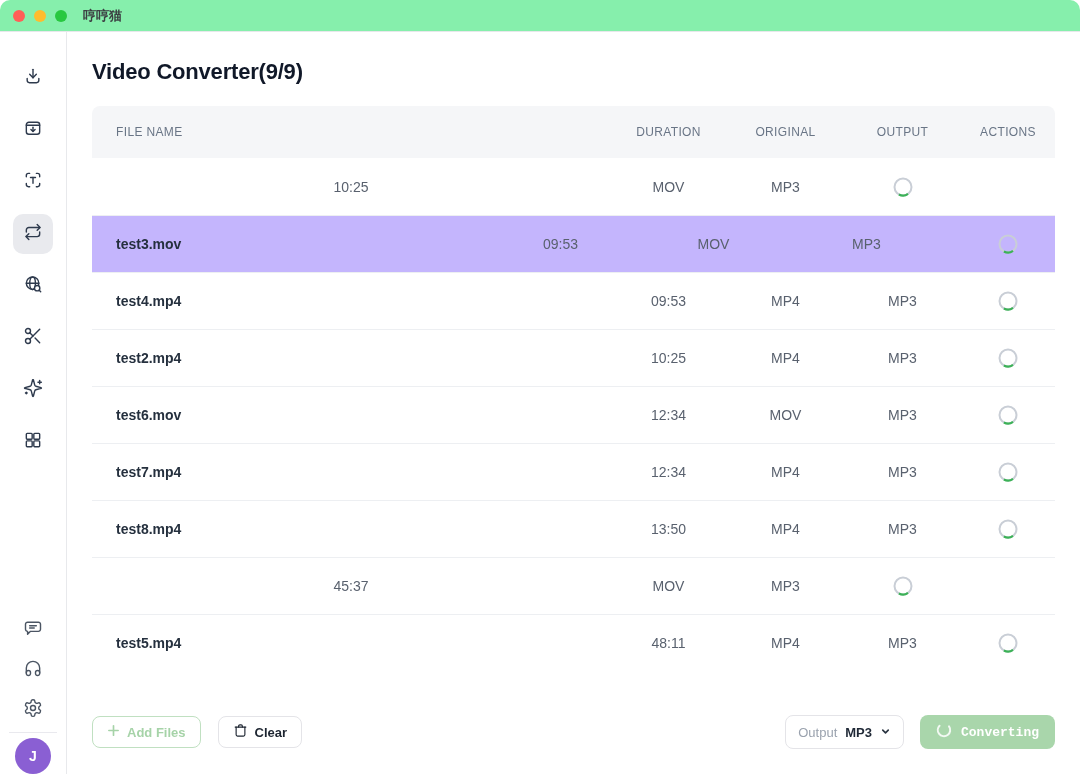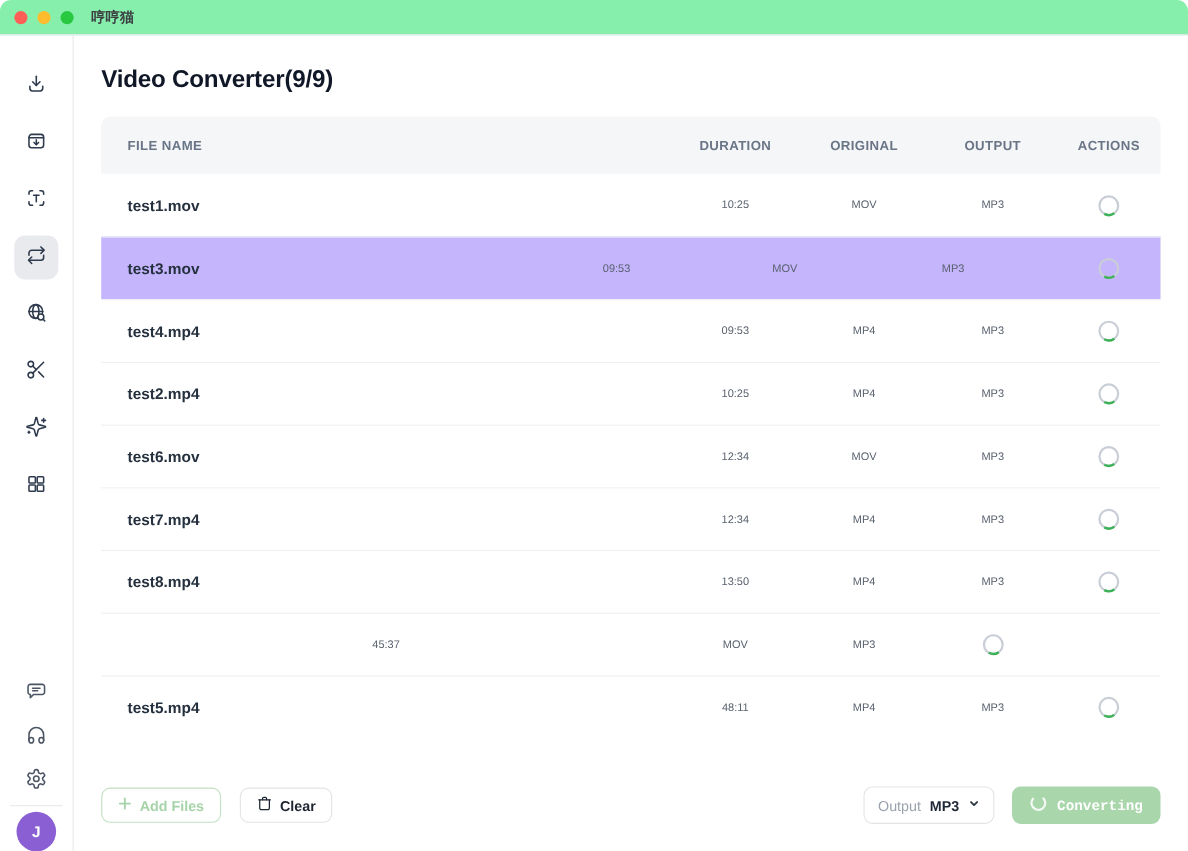--- a/index.html
+++ b/index.html
@@ -41,27 +41,27 @@
     justify-content:center; cursor:pointer; }
 
   
   .main { flex:1; display:flex; flex-direction:column; padding:0 25px; min-width:0; }
   .page-title { margin:26px 0 0; font-size:22px; font-weight:700; color:#101828;
     letter-spacing:-0.2px; line-height:28px; }
 
   .table { margin-top:20px; }
   .thead, .trow { display:grid; grid-template-columns:1fr 117px 117px 117px 94px; align-items:center; }
   .thead { height:52px; background:#f5f6f8; border-radius:8px 8px 0 0; }
-  .th { font-size:12px; color:#697586; font-weight:700; letter-spacing:.03em; text-align:center; }
+  .th { font-size:12px; color:#697586; font-weight:400; letter-spacing:.03em; text-align:center; }
   .th.first { text-align:left; padding-left:24px; }
   .trow { height:57px; background:#fff; }
   .trow + .trow { border-top:1px solid #edeff2; }
   .trow.hl { background:#c4b5fd;gap:36px; }
   .c-file { padding-left:24px; font-size:14px; font-weight:600; color:#25303e; }
-  .c-dur, .c-orig, .c-out { font-size:10px; color:#59616e; text-align:center; }
+  .c-dur, .c-orig, .c-out { font-size:14px; color:#59616e; text-align:center; }
   .c-act { display:flex; justify-content:center; }
   .row-spinner { cursor:pointer; display:block; }
 
   
   .footer { margin-top:auto; padding-bottom:25px; display:flex; align-items:center; }
   .btn { height:32px; border-radius:8px; background:#fff; display:inline-flex;
     align-items:center; gap:7px; padding:2px 14px; font-size:13px; font-weight:600;
     font-family:"Liberation Sans", sans-serif; cursor:pointer; }
   .btn-add { border:1px solid #c0e0c1; color:#a6d3a8; }
   .btn-clear { border:1px solid #e4e4e8; color:#1c2430; margin-left:17px; }
@@ -216,21 +216,20 @@
       <div class="table">
         <div class="thead">
           <span class="th first">FILE NAME</span>
           <span class="th">DURATION</span>
           <span class="th">ORIGINAL</span>
           <span class="th">OUTPUT</span>
           <span class="th">ACTIONS</span>
         </div>
         <div>
             <div class="trow">
-    <span class="c-file">test1.mov</span>
     <span class="c-dur">10:25</span>
     <span class="c-orig">MOV</span>
     <span class="c-out">MP3</span>
     <span class="c-act">
       <svg class="row-spinner" width="22" height="22" viewBox="0 0 22 22" fill="none">
         <circle cx="11" cy="11" r="8.5" stroke="#c9ced6" stroke-width="2"></circle>
         <circle cx="11" cy="11" r="8.5" stroke="#3cb257" stroke-width="2.2" pathLength="100" stroke-dasharray="18 82" transform="rotate(54 11 11)"></circle>
       </svg>
     </span>
   </div>

